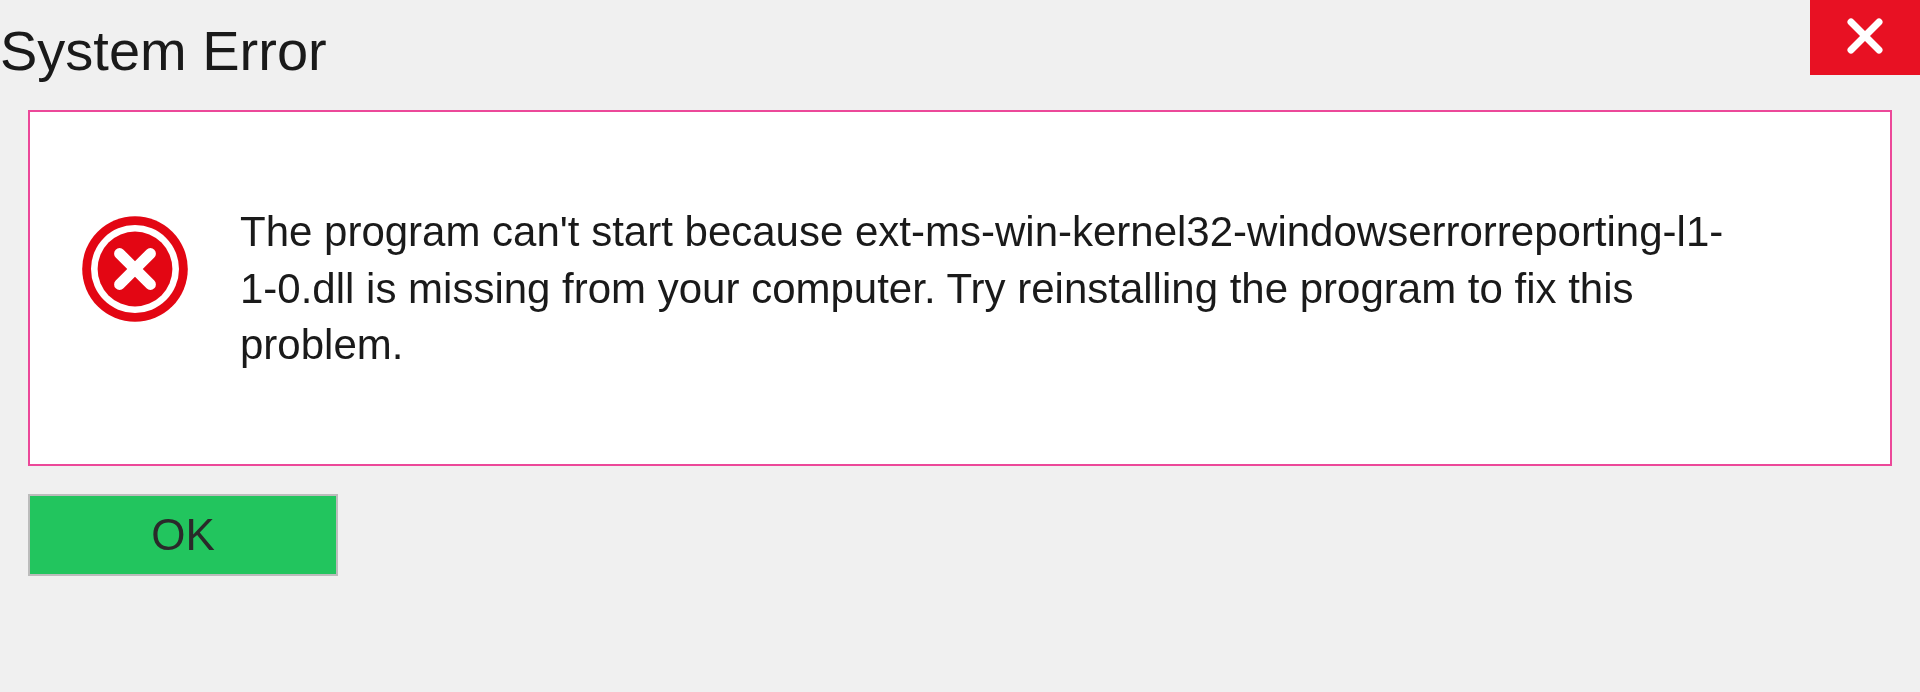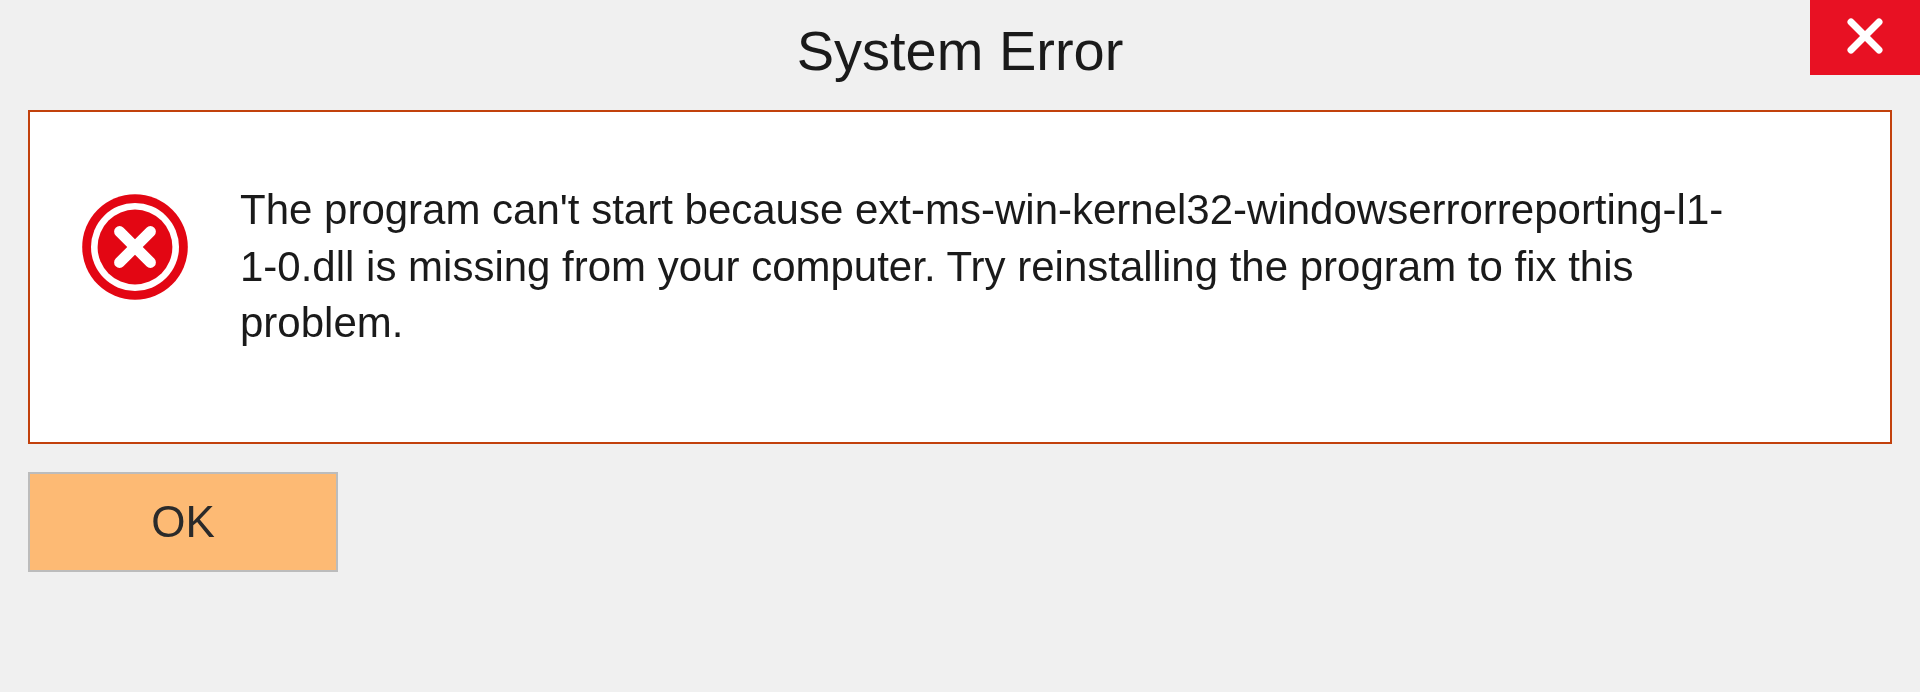--- a/index.html
+++ b/index.html
@@ -13,21 +13,21 @@
       background: #f0f0f0;
       font-family: "Segoe UI", Tahoma, Arial, sans-serif;
       position: relative;
       overflow: hidden;
     }
     .titlebar {
       width: 100%;
       height: 100px;
       display: flex;
       align-items: center;
-      justify-content: center;
+      justify-content: flex-start;
       position: relative;
     }
     .title {
       font-size: 56px;
       font-weight: 400;
       color: #1a1a1a;
     }
     .close-btn {
       position: absolute;
       top: 0;
@@ -40,22 +40,22 @@
       justify-content: center;
       cursor: pointer;
     }
     .close-btn svg {
       width: 48px;
       height: 48px;
     }
     .content-panel {
       margin: 10px 28px 0 28px;
       background: #ffffff;
-      border: 2px solid #c2410c;
-      padding: 70px 50px 90px 50px;
+      border: 2px solid #ec4899;
+      padding: 92px 50px 90px 50px;
       display: flex;
       align-items: flex-start;
       gap: 50px;
     }
     .error-icon {
       flex-shrink: 0;
       width: 110px;
       height: 110px;
       margin-top: 10px;
     }
@@ -75,22 +75,22 @@
     .watermark {
       font-size: 62px;
       font-weight: 800;
       color: #d6141a;
       letter-spacing: 1px;
       font-family: Arial, "Arial Black", sans-serif;
       margin-left: 440px;
     }
     .ok-btn {
       width: 310px;
-      height: 100px;
-      background: #fdba74;
+      height: 82px;
+      background: #22c55e;
       border: 2px solid #bcbcbc;
       font-size: 44px;
       color: #2a2a2a;
       display: flex;
       align-items: center;
       justify-content: center;
       cursor: pointer;
       margin-right: 10px;
     }
   </style>

